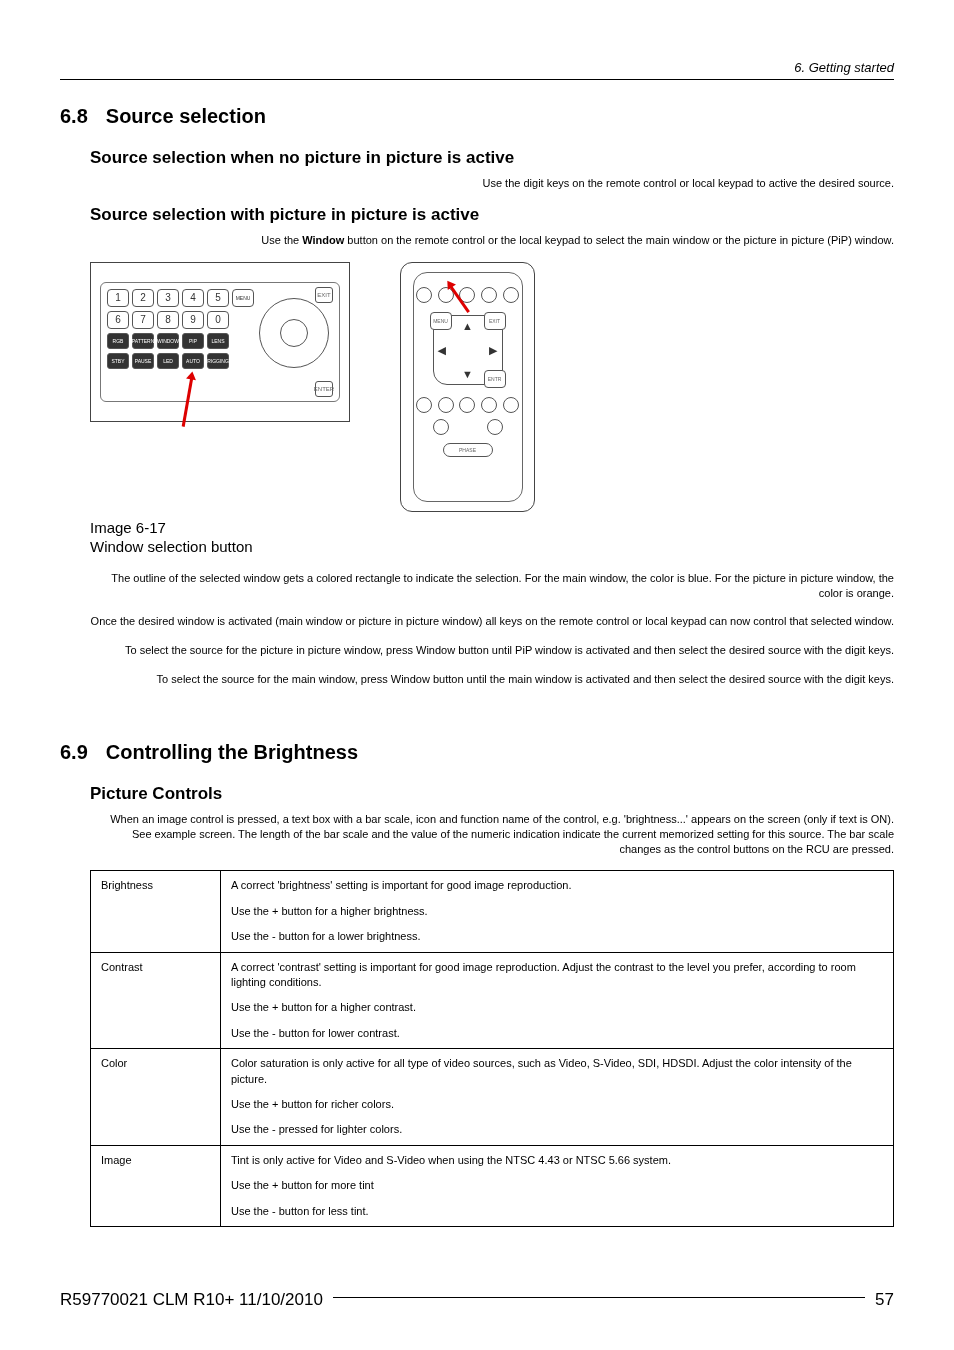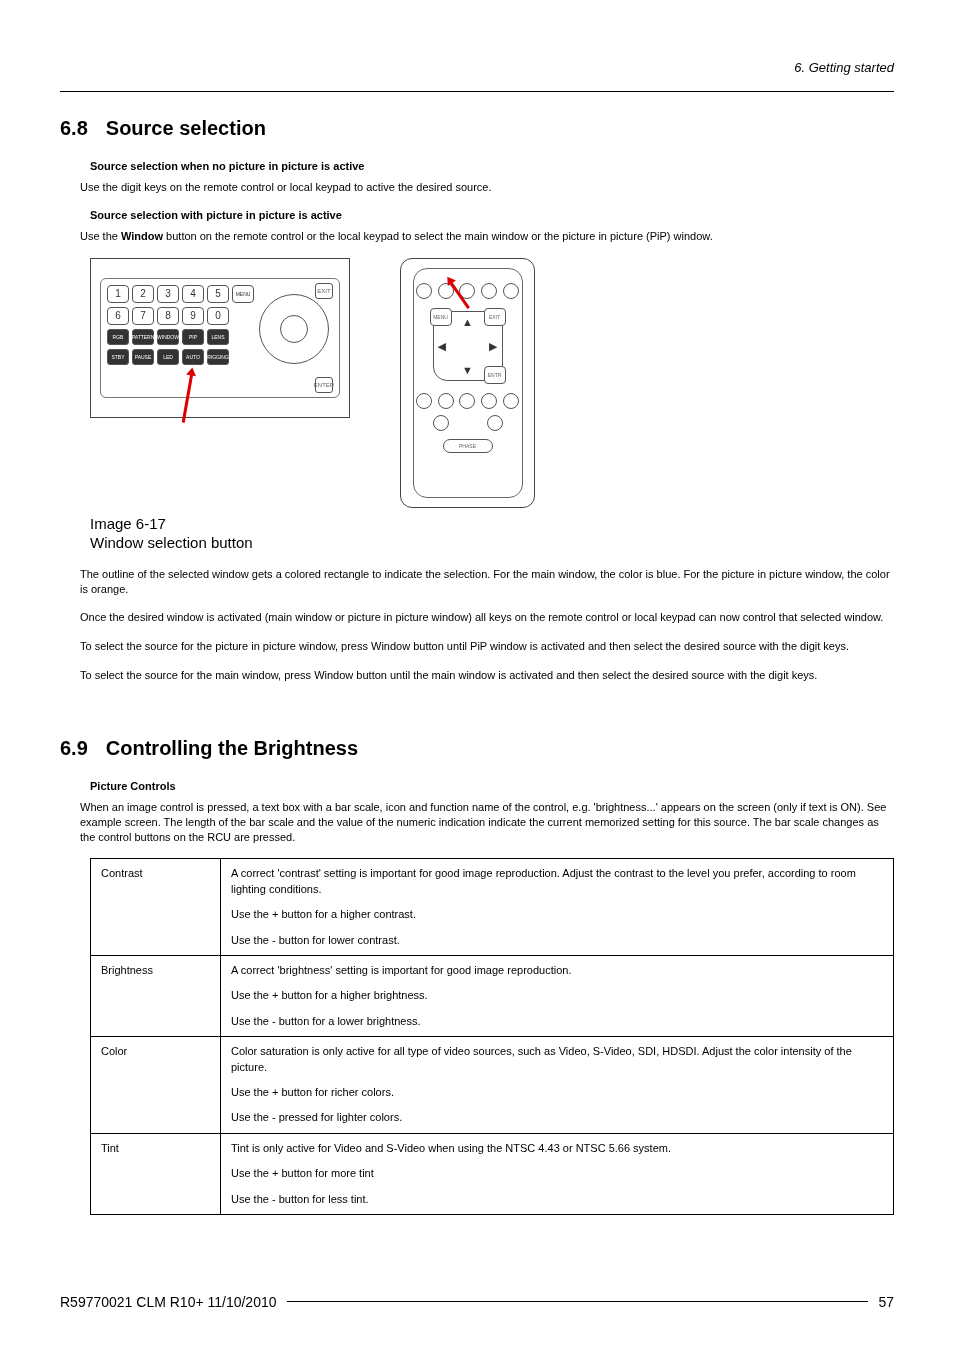--- a/index.html
+++ b/index.html
@@ -9,42 +9,43 @@
     color: #000;
     background: #fff;
     width: 954px;
     height: 1350px;
     padding: 60px 60px 40px 60px;
     position: relative;
   }
   .header-line {
     border-bottom: 1px solid #000;
     margin-bottom: 25px;
-    padding-bottom: 16px;
+    padding-bottom: 4px;
     text-align: right;
     font-style: italic;
     font-size: 13px;
   }
   .section-title {
     font-size: 20px;
     font-weight: bold;
     margin-bottom: 20px;
   }
   .section-num { display:inline-block; margin-right: 18px; }
   .sub-title {
-    font-size: 11px;
+    font-size: 17px;
     font-weight: bold;
     margin-left: 30px;
     margin-bottom: 8px;
   }
   .body-text {
     font-size: 11px;
-    margin-left: 20px;
+    margin-left: 30px;
     margin-bottom: 14px;
     line-height: 1.35;
+    text-align: right;
   }
   .images-row {
     display: flex;
     gap: 50px;
     margin-left: 30px;
     margin-bottom: 6px;
   }
   .remote1-box, .remote2-box {
     border: 1px solid #444;
     display: flex;
@@ -165,21 +166,21 @@
     line-height: 1.4;
   }
   table.controls td.label { width: 130px; }
   table.controls td p { margin-bottom: 10px; }
   table.controls td p:last-child { margin-bottom: 0; }
   .footer {
     position:absolute; bottom:40px; left:60px; right:60px;
     border-top:1px solid #000;
     padding-top:6px;
     display:flex; justify-content:space-between;
-    font-size:14px;
+    font-size:17px;
   }
   .footer-line { flex:1; border-top:1px solid #000; margin-top:7px; margin-left:10px; margin-right:10px; height:0; }
 </style>
 </head>
 <body>
 
 <div class="header-line">
   <span>6.  Getting started</span>
 </div>
 
@@ -286,45 +287,45 @@
 <div class="section-title">
   <span class="section-num">6.9</span><span>Controlling the Brightness</span>
 </div>
 
 <div class="sub-title">Picture Controls</div>
 <div class="body-text">When an image control is pressed, a text box with a bar scale, icon and function name of the control, e.g. 'brightness...' appears on the screen (only if text is ON). See example screen. The length of the bar scale and the value of the numeric indication indicate the current memorized setting for this source. The bar scale changes as the control buttons on the RCU are pressed.</div>
 
 <table class="controls">
   <tbody>
       <tr>
+    <td class="label">Brightness</td>
+    <td>
+      <p>A correct 'brightness' setting is important for good image reproduction.</p>
+      <p>Use the + button for a higher brightness.</p>
+      <p>Use the - button for a lower brightness.</p>
+    </td>
+  </tr>
+  <tr>
     <td class="label">Contrast</td>
     <td>
       <p>A correct 'contrast' setting is important for good image reproduction. Adjust the contrast to the level you prefer, according to room lighting conditions.</p>
       <p>Use the + button for a higher contrast.</p>
       <p>Use the - button for lower contrast.</p>
-    </td>
-  </tr>
-  <tr>
-    <td class="label">Brightness</td>
-    <td>
-      <p>A correct 'brightness' setting is important for good image reproduction.</p>
-      <p>Use the + button for a higher brightness.</p>
-      <p>Use the - button for a lower brightness.</p>
     </td>
   </tr>
   <tr>
     <td class="label">Color</td>
     <td>
       <p>Color saturation is only active for all type of video sources, such as Video, S-Video, SDI, HDSDI. Adjust the color intensity of the picture.</p>
       <p>Use the + button for richer colors.</p>
       <p>Use the - pressed for lighter colors.</p>
     </td>
   </tr>
   <tr>
-    <td class="label">Tint</td>
+    <td class="label">Image</td>
     <td>
       <p>Tint is only active for Video and S-Video when using the NTSC 4.43 or NTSC 5.66 system.</p>
       <p>Use the + button for more tint</p>
       <p>Use the - button for less tint.</p>
     </td>
   </tr>
 </tbody>
   </table>
 
 <div class="footer" style="border-top:none;">

